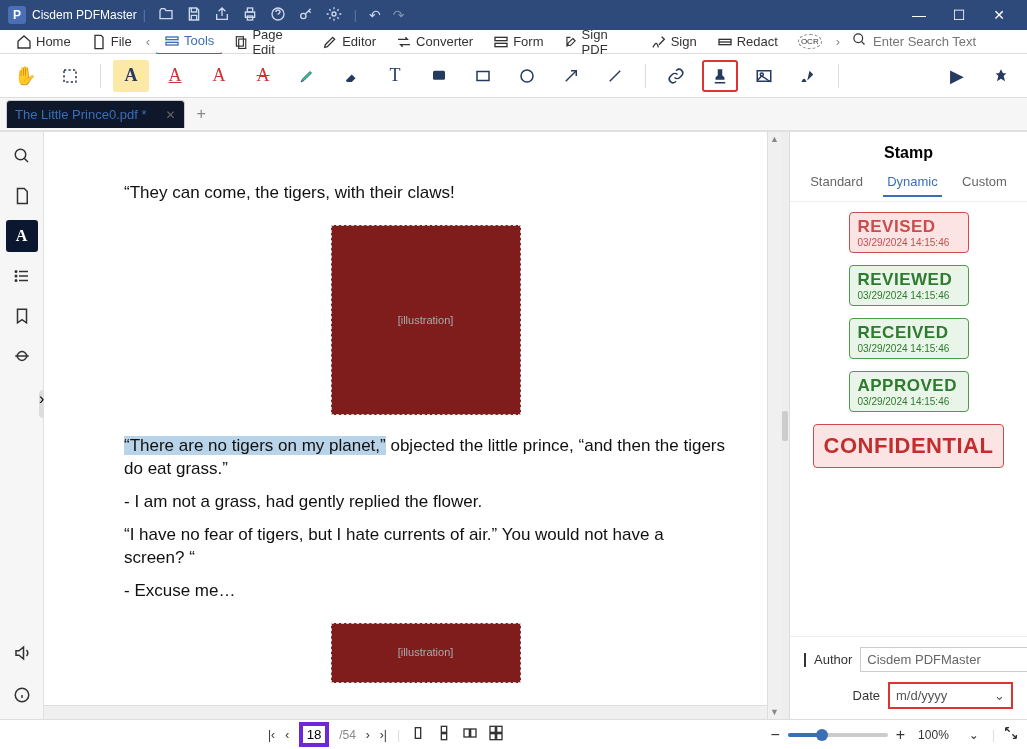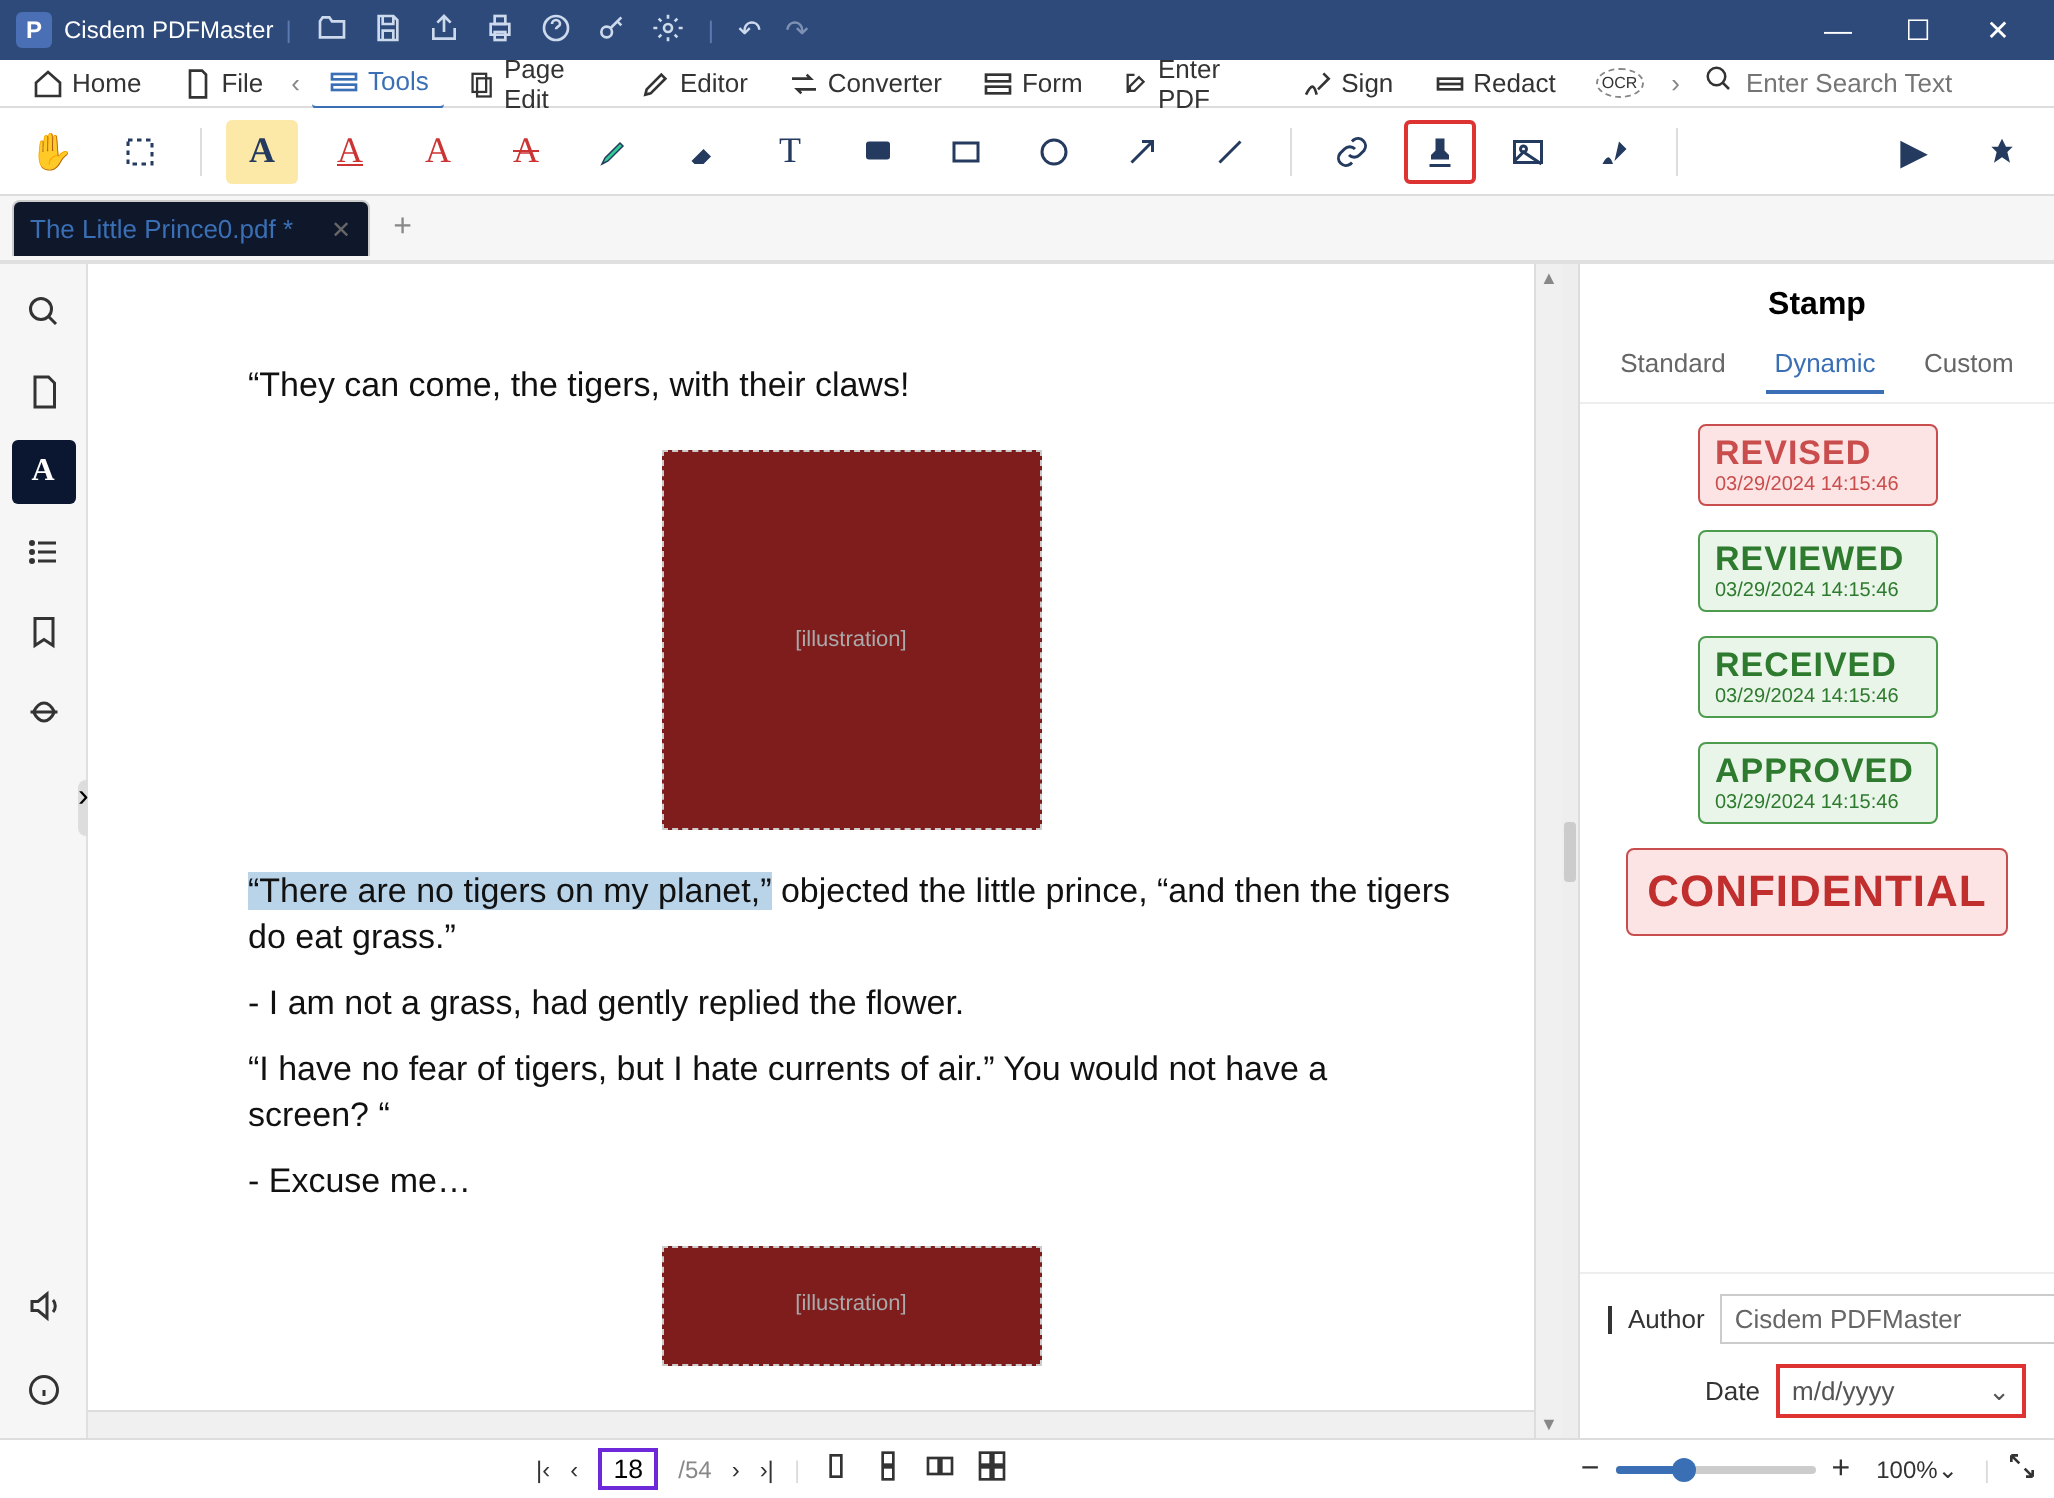--- a/index.html
+++ b/index.html
@@ -54,25 +54,25 @@
 .rp-fields { padding: 10px 14px; border-top: 1px solid #eee; display: flex; flex-direction: column; gap: 10px; font-size: 13px; }
 .fieldrow { display: flex; align-items: center; gap: 8px; }
 .fieldrow label { width: 54px; text-align: right; color: #333; }
 .fieldrow input[type=text] { flex: 1; border: 1px solid #ccc; padding: 4px 6px; font-size: 13px; color: #666; }
 .fieldrow .datebox { flex: 1; border: 2px solid #d33; padding: 4px 6px; display: flex; align-items: center; justify-content: space-between; color: #555; }
 .chk { width: 14px; height: 14px; border: 1.5px solid #333; display: inline-block; }
 .statusbar { height: 30px; background: #fff; border-top: 1px solid #ddd; display: flex; align-items: center; padding: 0 8px; gap: 8px; font-size: 12px; color: #333; }
 .statusbar .spacer { flex: 1; }
 .statusbar .navbtns { display: flex; gap: 10px; align-items: center; margin-left: 260px;}
 .statusbar .navbtns span { cursor: pointer; }
-.statusbar .pgnum { border: 2px solid #6d28d9; width: 30px; text-align: center; padding: 1px; }
+.statusbar .pgnum { border: 4px solid #6d28d9; width: 30px; text-align: center; padding: 1px; }
 .zoomslider { width: 100px; height: 4px; background: #ccc; position: relative; border-radius: 2px; }
 .zoomslider::before { content:""; position:absolute; width:30%; height:100%; background:#3a6fb5; border-radius:2px;}
 .zoomslider::after { content:""; position:absolute; left:28%; top:-4px; width:12px; height:12px; background:#3a6fb5; border-radius:50%; }
-.zoompct { display:flex; align-items:flex-start; gap:0; border:1px solid transparent; padding:0 4px;}
+.zoompct { display:flex; align-items:flex-start; gap:20px; border:1px solid transparent; padding:0 4px;}
 .vscroll { width: 14px; background: #f0f0f0; border-left: 1px solid #ddd; position: relative; }
 .vscroll::before{content:"▲";position:absolute;top:2px;left:2px;font-size:9px;color:#888;}
 .vscroll::after{content:"▼";position:absolute;bottom:2px;left:2px;font-size:9px;color:#888;}
 .collapse-handle { position:absolute; left:-1px; top:44%; width:10px; height:28px; background:#ddd; border-radius:0 4px 4px 0; cursor:pointer;}
 </style>
 </head>
 <body>
 
 <div class="titlebar">
   <div class="logo">P</div>
@@ -171,21 +171,21 @@
       <svg class="mi-icon" viewBox="0 0 24 24" fill="none" stroke="#333" stroke-width="2">
         <rect x="3" y="5" width="18" height="5"></rect>
         <rect x="3" y="14" width="18" height="5"></rect>
       </svg>
       <span>Form</span>
     </div>
   <div class="menuitem">
       <svg class="mi-icon" viewBox="0 0 24 24" fill="none" stroke="#333" stroke-width="2">
         <path d="M5 20V4h6M15 6l4 4-8 8H7v-4z"></path>
       </svg>
-      <span>Enter PDF</span>
+      <span>Sign PDF</span>
     </div>
   <div class="menuitem">
       <svg class="mi-icon" viewBox="0 0 24 24" fill="none" stroke="#333" stroke-width="2">
         <path d="M3 20c4-8 6-8 8 0 M16 4l4 4-8 8"></path>
       </svg>
       <span>Sign</span>
     </div>
   <div class="menuitem">
       <svg class="mi-icon" viewBox="0 0 24 24" fill="none" stroke="#333" stroke-width="2">
         <rect x="3" y="8" width="18" height="8"></rect>

